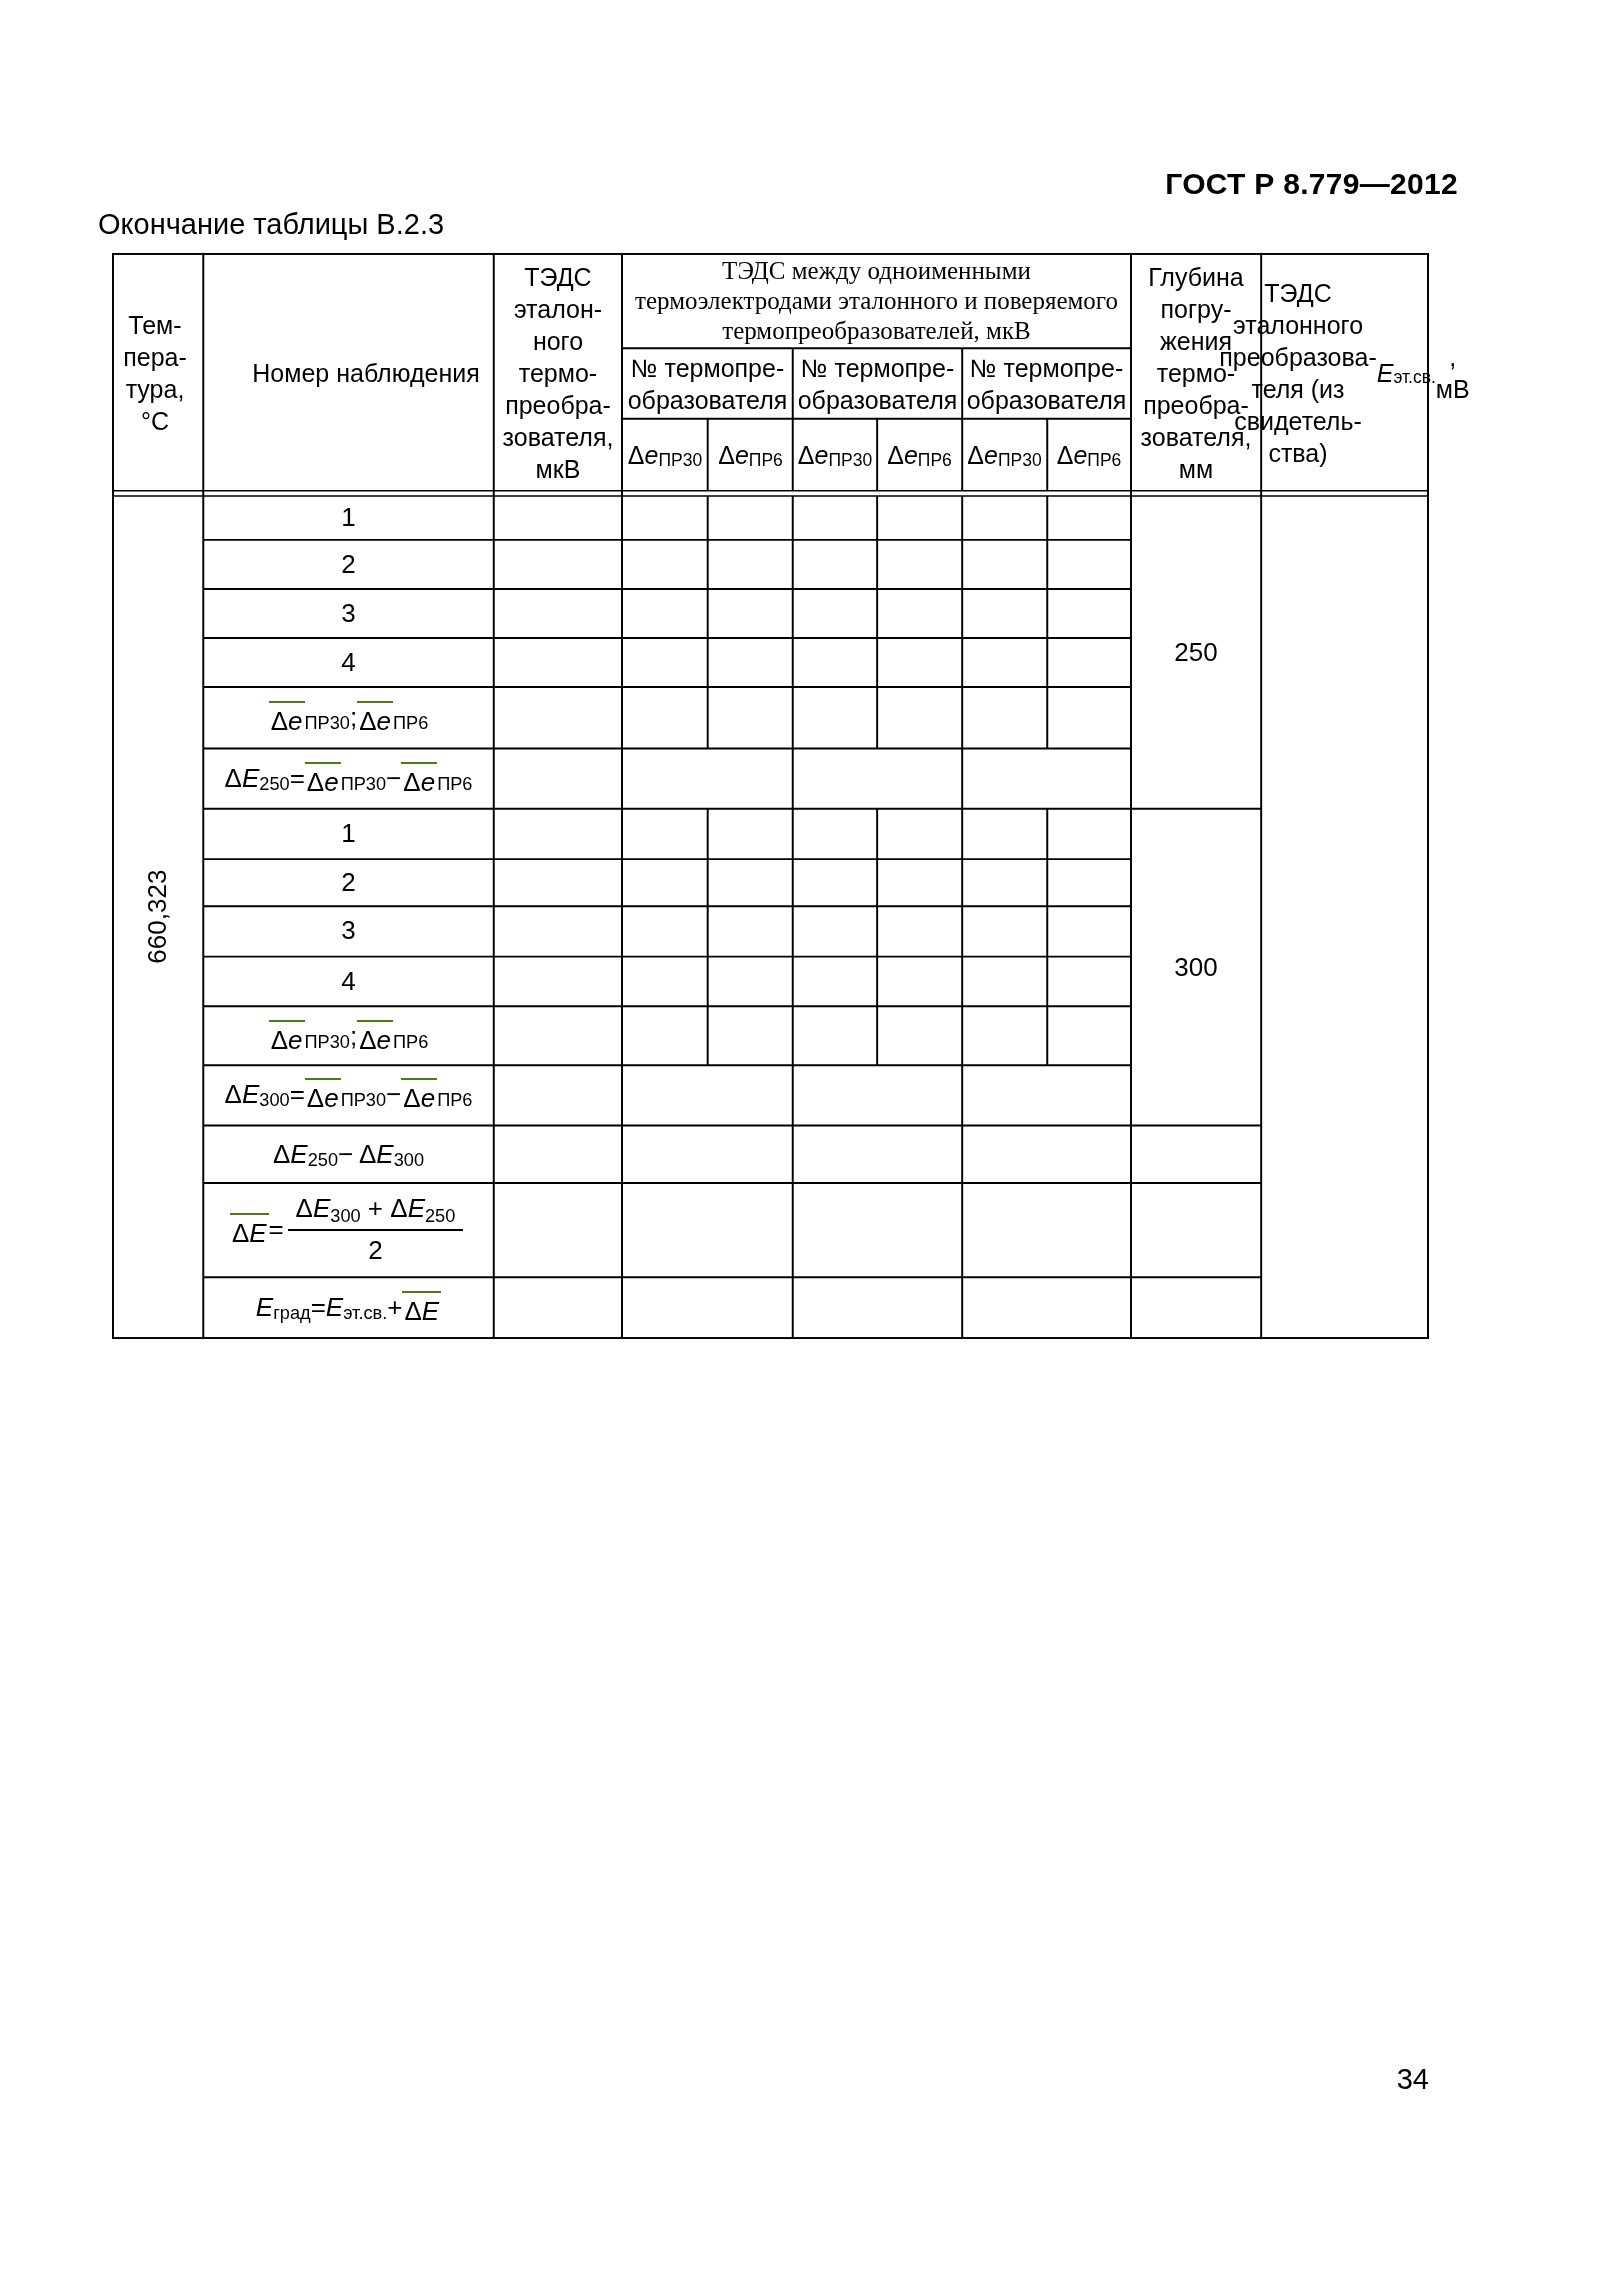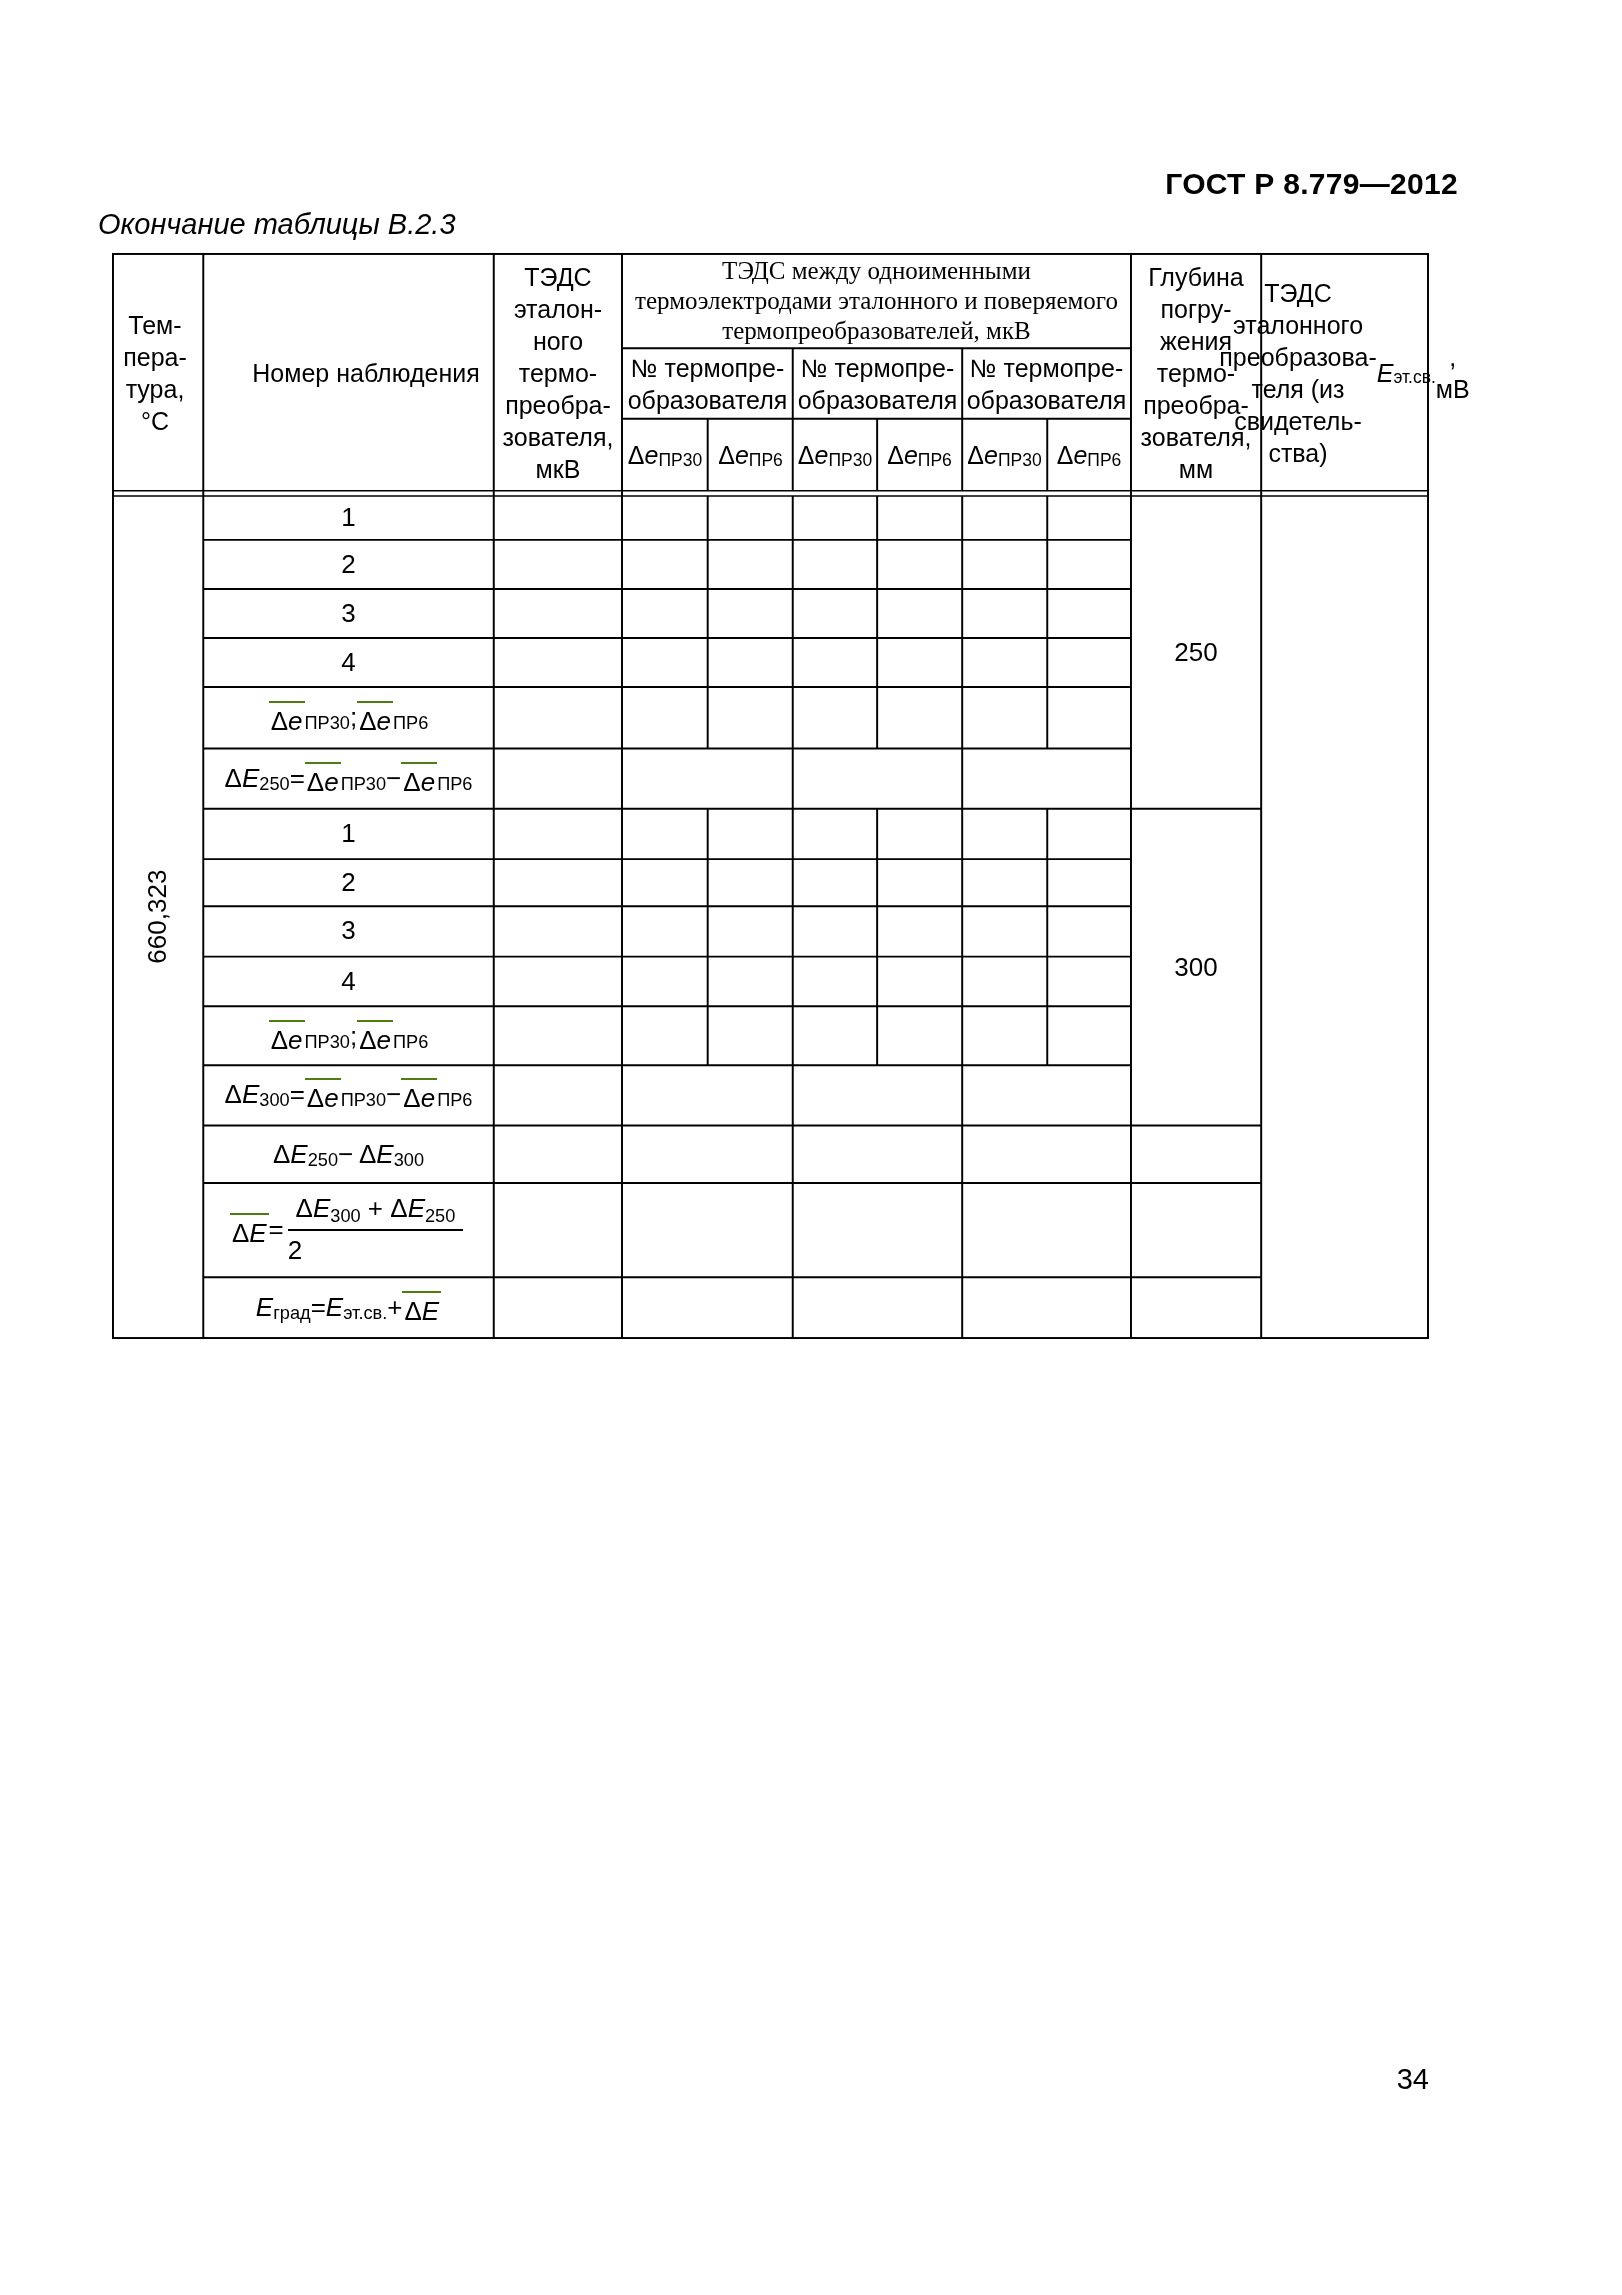--- a/index.html
+++ b/index.html
@@ -6,37 +6,37 @@
   body{
     width:1623px;height:2295px;background:#ffffff;color:#000;
     font-family:"Liberation Sans","DejaVu Sans",sans-serif;
     position:relative;overflow:hidden;
   }
   .gost-ref{
     position:absolute;top:167px;left:0;width:1430px;text-align:right;
     font-weight:bold;font-size:30px;letter-spacing:0.3px;padding-left:28px;
   }
   .caption{
-    position:absolute;top:208px;left:98px;font-style:italic;font-size:29px;
+    position:absolute;top:208px;left:98px;font-size:29px;
   }
   .tbl{position:absolute;left:113px;top:254px;width:1315px;height:1084px;}
   .tbl svg{position:absolute;left:-2px;top:-2px;overflow:visible;}
   .cell{
     position:absolute;display:flex;align-items:center;justify-content:center;
     text-align:center;font-size:25px;line-height:1.28;white-space:pre-line;
   }
   .body-label{font-size:26px;line-height:1.15;}
   .hdr-group{line-height:1.2;font-family:Liberation Serif, serif;}
   .vert-wrap{overflow:visible;}
   .vert{transform:rotate(-90deg);white-space:nowrap;font-size:26px;}
   
   i{font-style:italic;}
   sub{font-size:0.7em;line-height:0;position:relative;top:0.28em;vertical-align:baseline;}
   .ov{display:inline-block;line-height:1.02;border-top:2px solid #4d7c0f;padding:5px 2px 0 2px;}
-  .frac{display:inline-block;vertical-align:middle;text-align:left;margin:0 3.9px;}
+  .frac{display:inline-block;vertical-align:middle;text-align:center;margin:0 3.9px;}
   .fnum{display:block;border-bottom:2px solid #000;padding:0 7.9px 5.2px 7.9px;}
   .fden{display:block;padding-top:5.2px;}
   .pagenum{
     position:absolute;top:2063px;left:0;width:1429px;text-align:right;font-size:29px;
   }
 </style>
 </head>
 <body>
 
 <div class="gost-ref">ГОСТ Р 8.779—2012</div>

